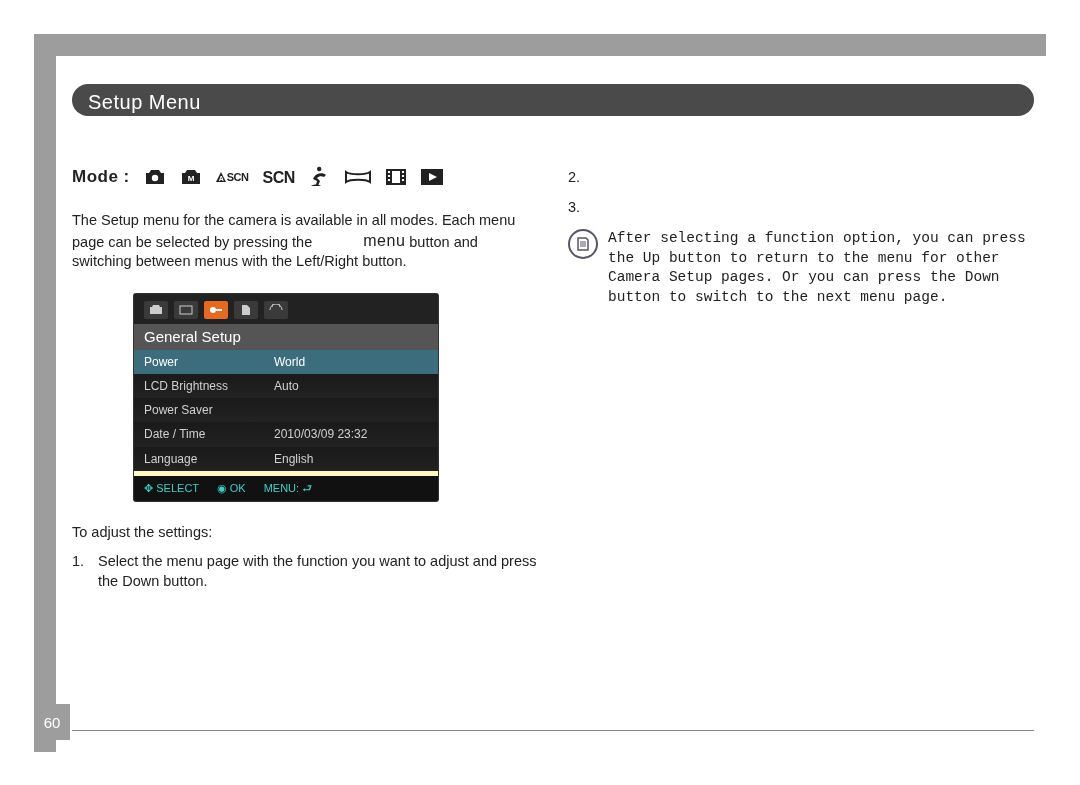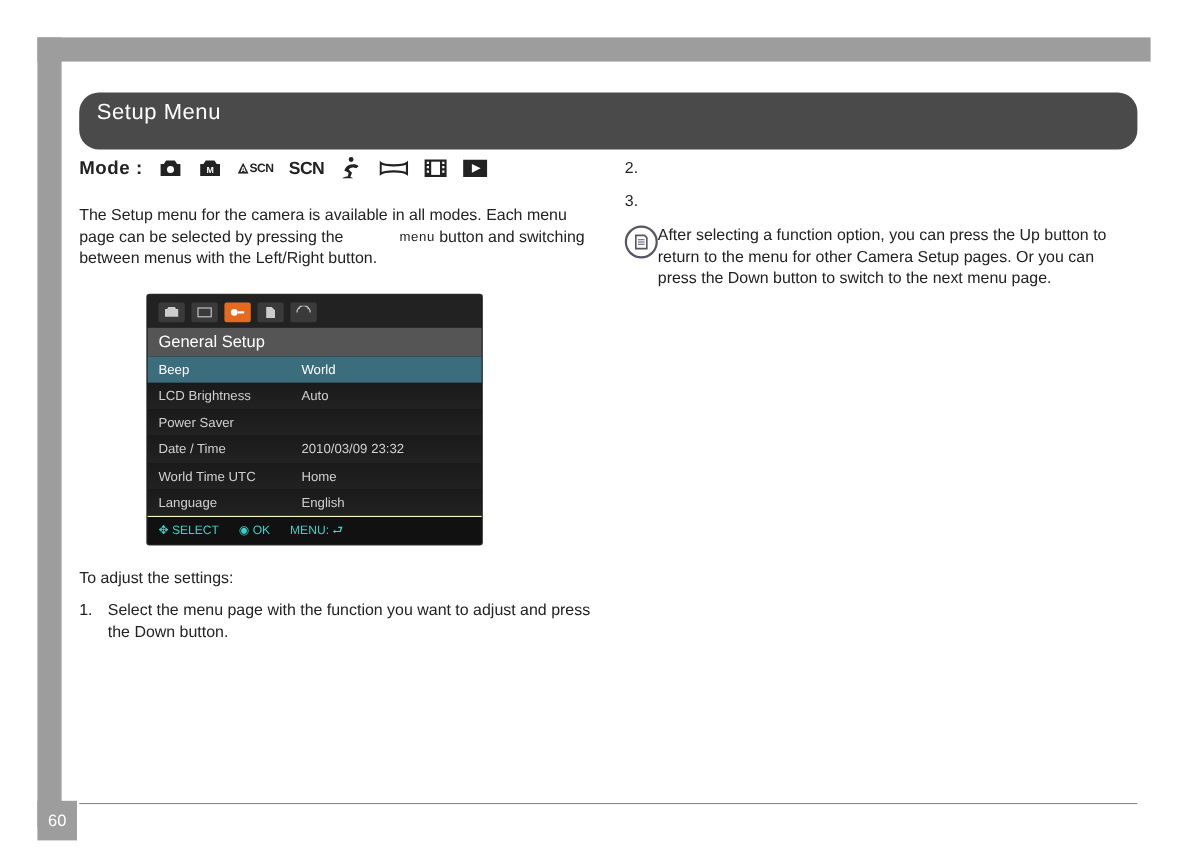--- a/index.html
+++ b/index.html
@@ -1,52 +1,52 @@
 <!DOCTYPE html>
 <html><head>
 <meta charset="utf-8">
 <style>
   * { box-sizing: border-box; margin: 0; padding: 0; }
   html,body { width:1080px; height:785px; background:#fff; font-family: "Lucida Sans", "Lucida Grande", Arial, sans-serif; color:#222; }
   .page { position:relative; width:1080px; height:785px; }
   .topbar { position:absolute; left:34px; top:34px; width:1012px; height:22px; background:#9d9d9d; }
   .sidebar { position:absolute; left:34px; top:34px; width:22px; height:718px; background:#9d9d9d; }
   .section-title {
-    position:absolute; left:72px; top:84px; width:962px; height:52px;
+    position:absolute; left:72px; top:84px; width:962px; height:32px;
     background:#4a4a4a; color:#fff; font-size:20px; line-height:36px;
     padding-left:16px; border-radius:18px; letter-spacing:.5px;
   }
-  .content { position:absolute; left:72px; top:128px; width:962px; display:flex; gap:30px; }
+  .content { position:absolute; left:72px; top:152px; width:962px; display:flex; gap:30px; }
   .col { width:466px; font-size:14.5px; line-height:1.35; }
   .mode-row { display:flex; align-items:center; gap:14px; font-weight:600; font-size:17px; margin:14px 0 22px; }
   .mode-row .lbl { letter-spacing:.5px; }
   .ico { display:inline-flex; align-items:center; justify-content:center; }
-  .menu-word { font-size:12px; letter-spacing:.5px; position:relative; top:-1px;padding-left:47px; }
+  .menu-word { font-size:16px; letter-spacing:.5px; position:relative; top:-1px;padding-left:47px; }
   .p { margin-bottom:10px; }
   .step { display:flex; gap:8px; }
   .step .num { width:18px; flex:none; }
   .screenshot {
     margin:22px 0 22px 62px; width:304px; background:#111; border-radius:2px;
     box-shadow:0 0 0 1px #333; font-size:12px; color:#d0d0d0; overflow:hidden;
   }
   .tabs-row { display:flex; gap:6px; padding:7px 10px 5px; background:#222; }
   .tab { width:24px; height:18px; background:#3a3a3a; border-radius:2px; display:flex; align-items:center; justify-content:center; }
   .tab.active { background:#e56a1e; }
   .section-label { background:#555; color:#fff; padding:3px 10px; font-size:15px; }
   .menu-row { display:flex; padding:4px 10px; background:linear-gradient(#1a1a1a,#222); font-size:12px; }
   .menu-row > :first-child { width:130px; }
   .menu-row.sel { background:#3b6d7d; color:#fff; }
-  .footer-row { display:flex; gap:18px; padding:5px 10px; color:#39d0c6; font-size:11px; border-top:1px solid #fef9c3; }
-  .note-box { display:flex; margin:12px 0; }
+  .footer-row { display:flex; gap:18px; padding:5px 10px; color:#39d0c6; font-size:11px; border-top:5px solid #fef9c3; }
+  .note-box { display:flex; gap:10px; margin:12px 0;font-family:Liberation Mono, monospace; }
   .note-icon {
     width:30px; height:30px; flex:none; border:2px solid #556; border-radius:50%;
     display:flex; align-items:center; justify-content:center; color:#556;
   }
   .footer-rule { position:absolute; left:72px; top:730px; width:962px; border-top:1px solid #888; }
-  .page-number { position:absolute; left:34px; top:728px; width:36px; height:36px; background:#9d9d9d; color:#fff; display:flex; align-items:center; justify-content:center; font-size:15px; }
+  .page-number { position:absolute; left:34px; top:704px; width:36px; height:36px; background:#9d9d9d; color:#fff; display:flex; align-items:center; justify-content:center; font-size:15px; }
   svg { display:block; }
 </style>
 </head>
 <body>
 
 <div class="page">
   <div class="topbar"></div>
   <div class="sidebar"></div>
 
   <div class="section-title">Setup Menu</div>
@@ -129,38 +129,34 @@
               </svg>
             </span>
           <span class="tab">
               <svg width="14" height="12" viewBox="0 0 14 12">
                 <path fill="none" stroke="#ccc" d="M3 3a4 4 0 018 0M1 6a6 6 0 0112 0"></path>
               </svg>
             </span>
         </div>
         <div class="section-label">General Setup</div>
         <div class="menu-row sel">
-            <span>Beep</span>
+            <span>Power</span>
             <span>World</span>
           </div>
         <div class="menu-row">
             <span>LCD Brightness</span>
             <span>Auto</span>
           </div>
         <div class="menu-row">
             <span>Power Saver</span>
             <span></span>
           </div>
         <div class="menu-row">
             <span>Date / Time</span>
             <span>2010/03/09 23:32</span>
-          </div>
-        <div class="menu-row">
-            <span>World Time UTC</span>
-            <span>Home</span>
           </div>
         <div class="menu-row">
             <span>Language</span>
             <span>English</span>
           </div>
         <div class="footer-row">
           <span>✥ <span>SELECT</span></span>
           <span>◉ <span>OK</span></span>
           <span><span>MENU:</span> ⮐</span>
         </div>

